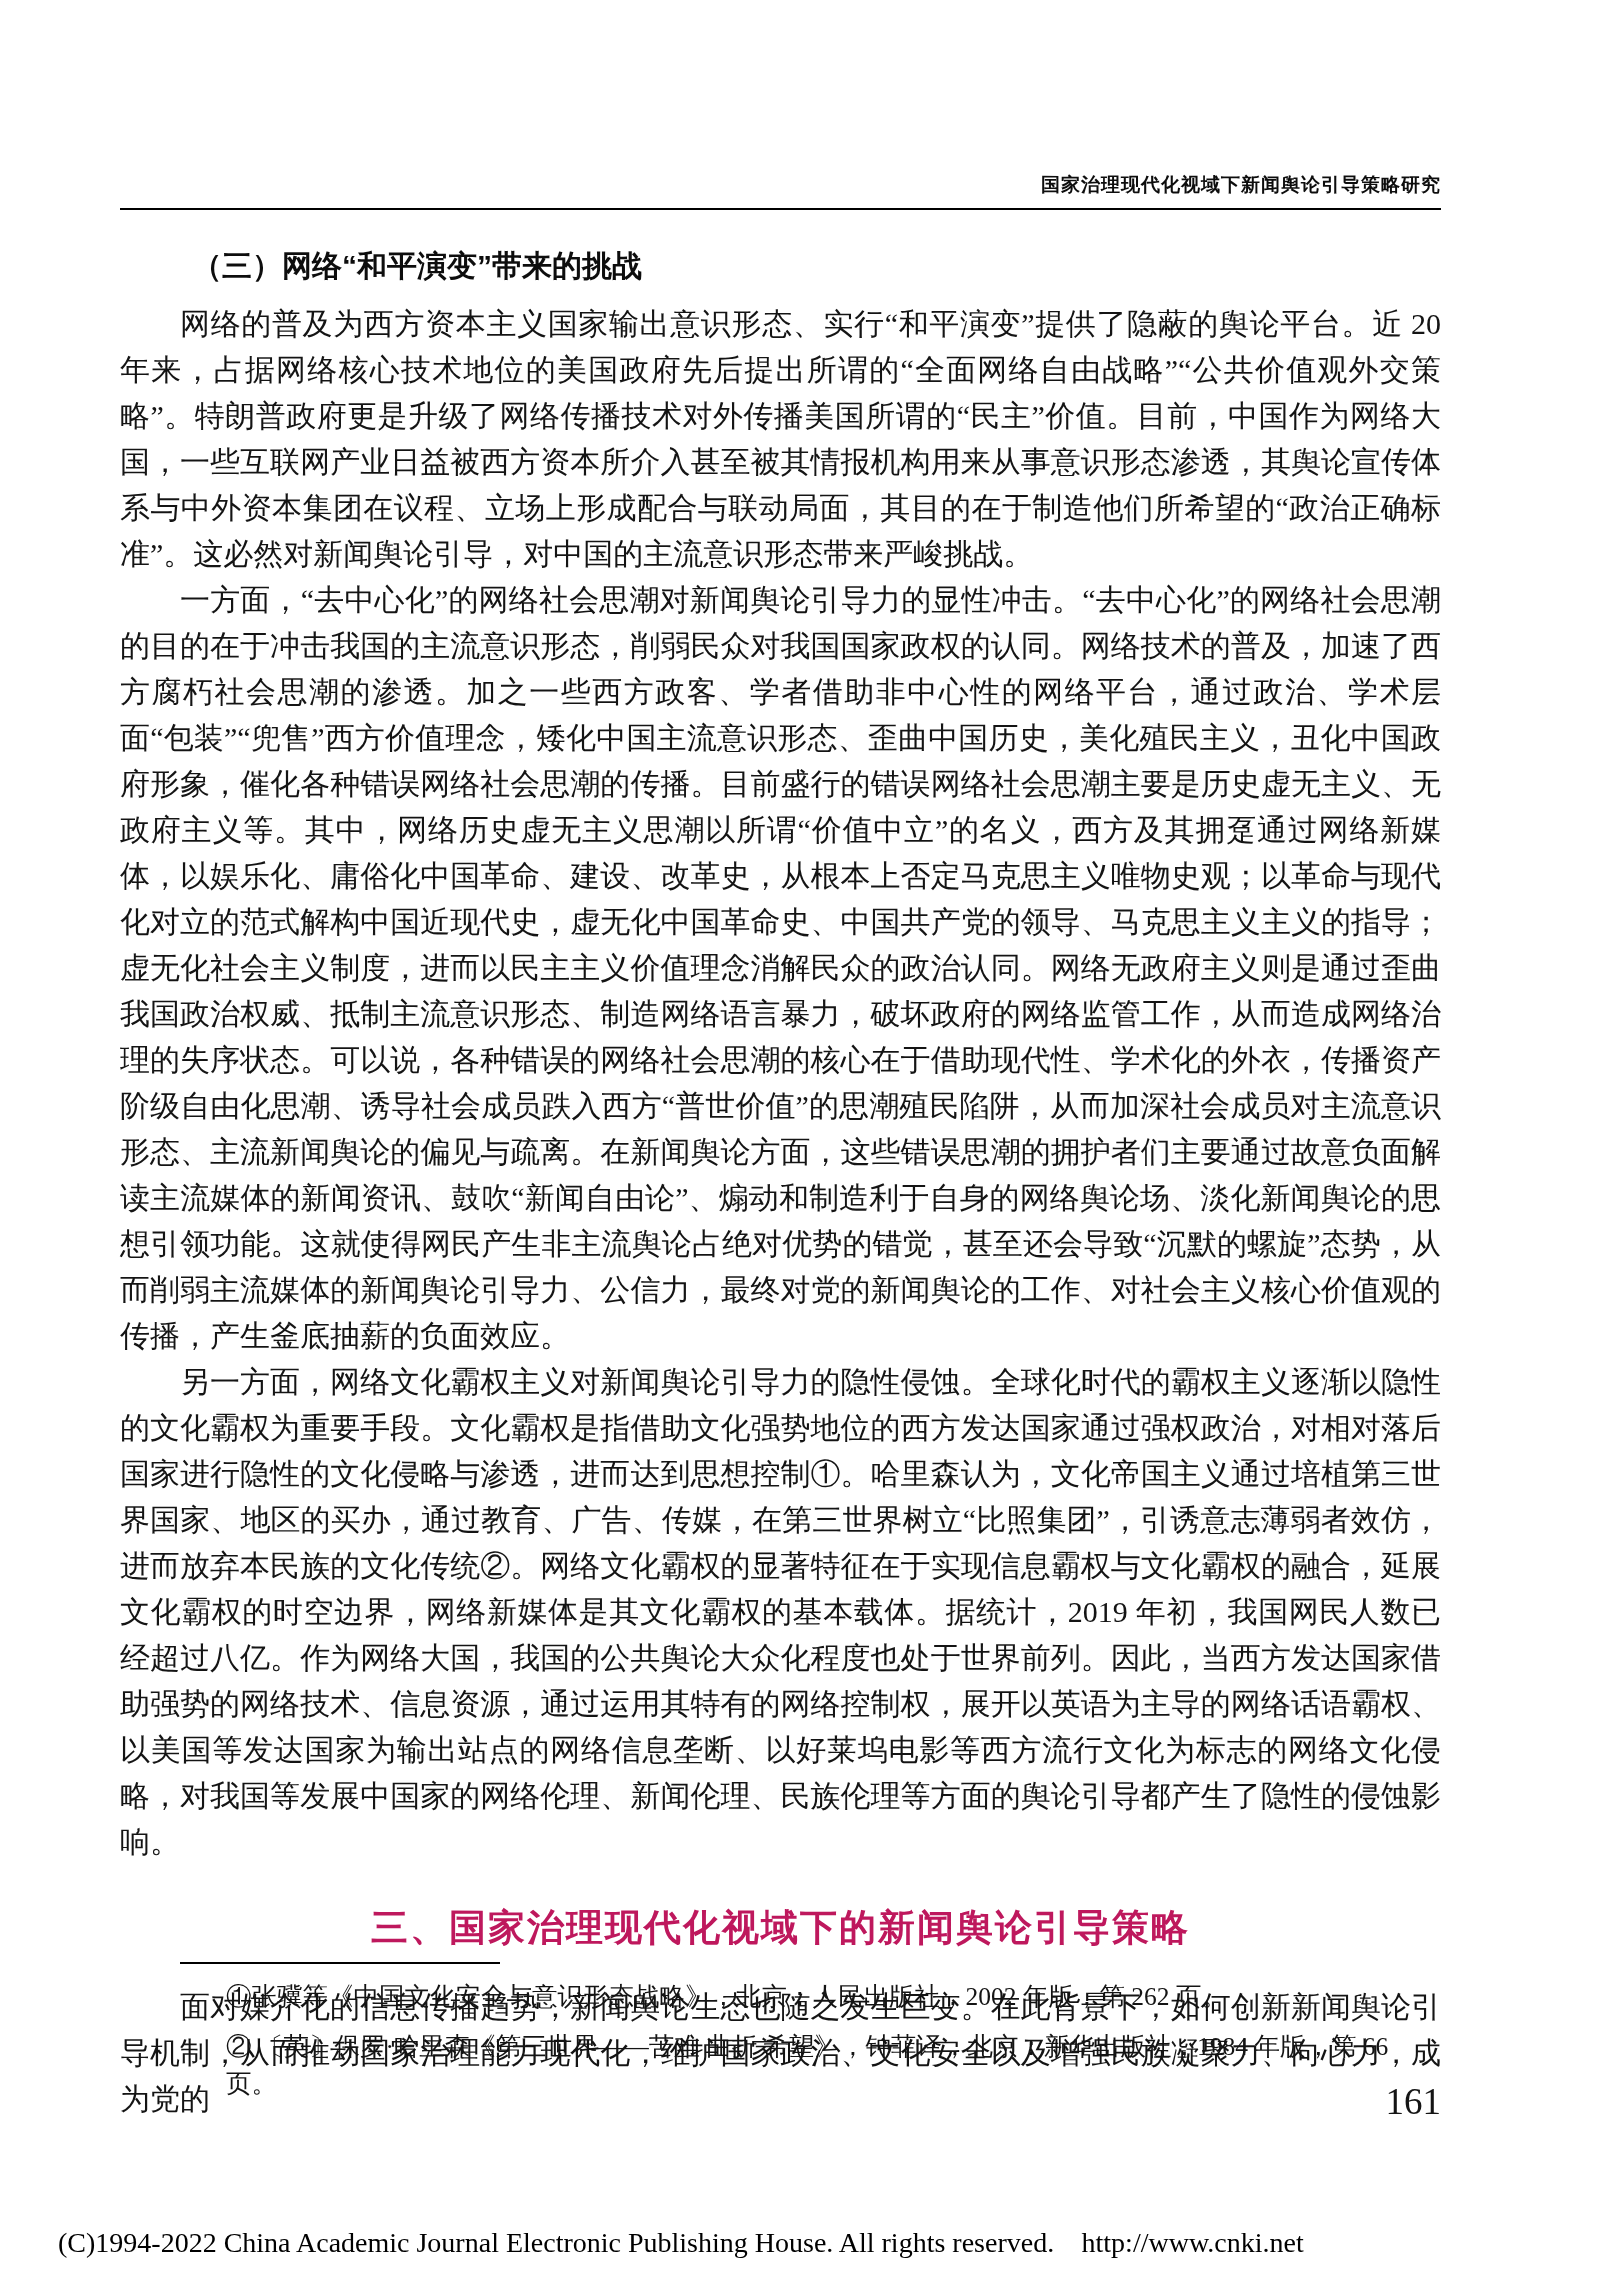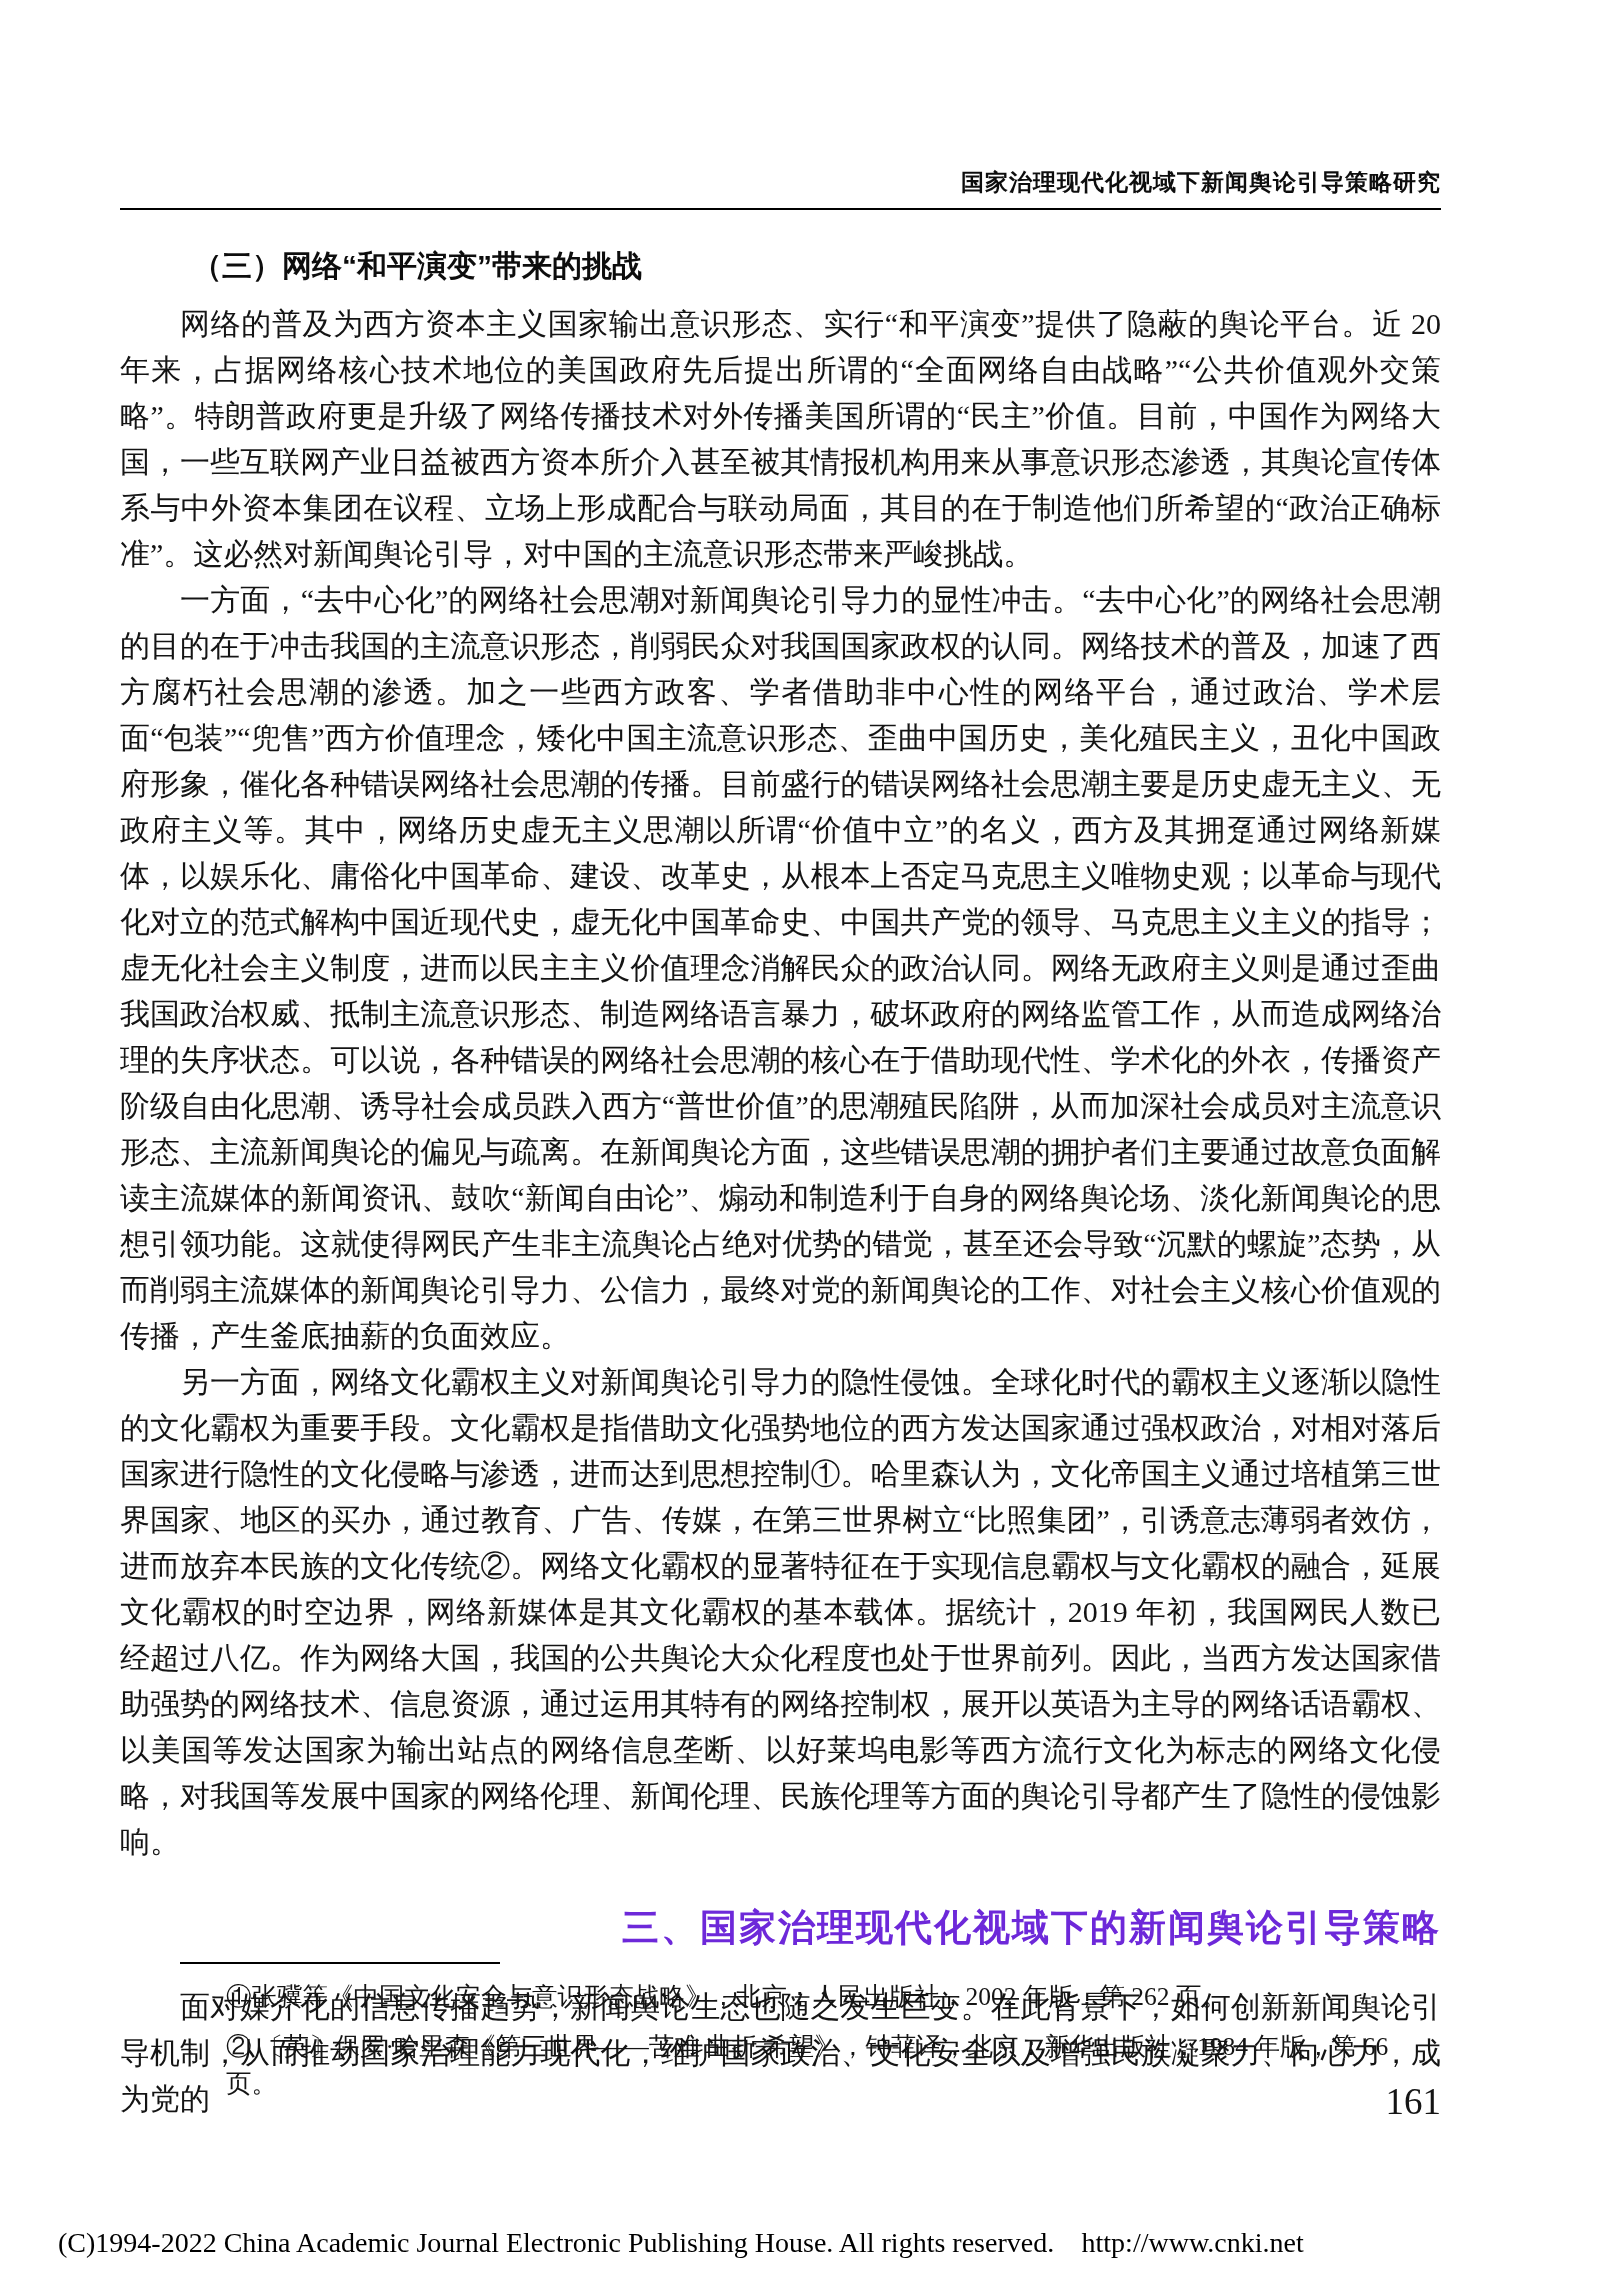--- a/index.html
+++ b/index.html
@@ -23,21 +23,21 @@
     box-sizing: border-box;
     border-bottom: 2.9px solid #000000;
     display: flex;
     align-items: flex-end;
     justify-content: flex-end;
     padding-bottom: 9.8px;
   }
   .running-title {
     font-family: "Liberation Sans", "DejaVu Sans", sans-serif;
     font-weight: bold;
-    font-size: 23px;
+    font-size: 19px;
     letter-spacing: 1px;
     color: #0d0d0d;
     white-space: nowrap;
   }
   
   .body-col {
     position: absolute;
     left: 120px;
     top: 231px;
     width: 1321px;
@@ -59,23 +59,23 @@
     text-justify: inter-ideograph;
     text-indent: 2em;
     color: #141414;
   }
   .section-heading {
     margin: 37px 0 31px 0;
     font-family: "Liberation Sans", "DejaVu Sans", sans-serif;
     font-weight: bold;
     font-size: 37px;
     line-height: 51px;
-    text-align: right;
+    text-align: center;
     letter-spacing: 2px;
-    color: #6d28d9;
+    color: #be185d;
   }
   
   .footnotes {
     position: absolute;
     left: 120px;
     top: 1962px;
     width: 1321px;
   }
   .fn-rule {
     width: 320px;

